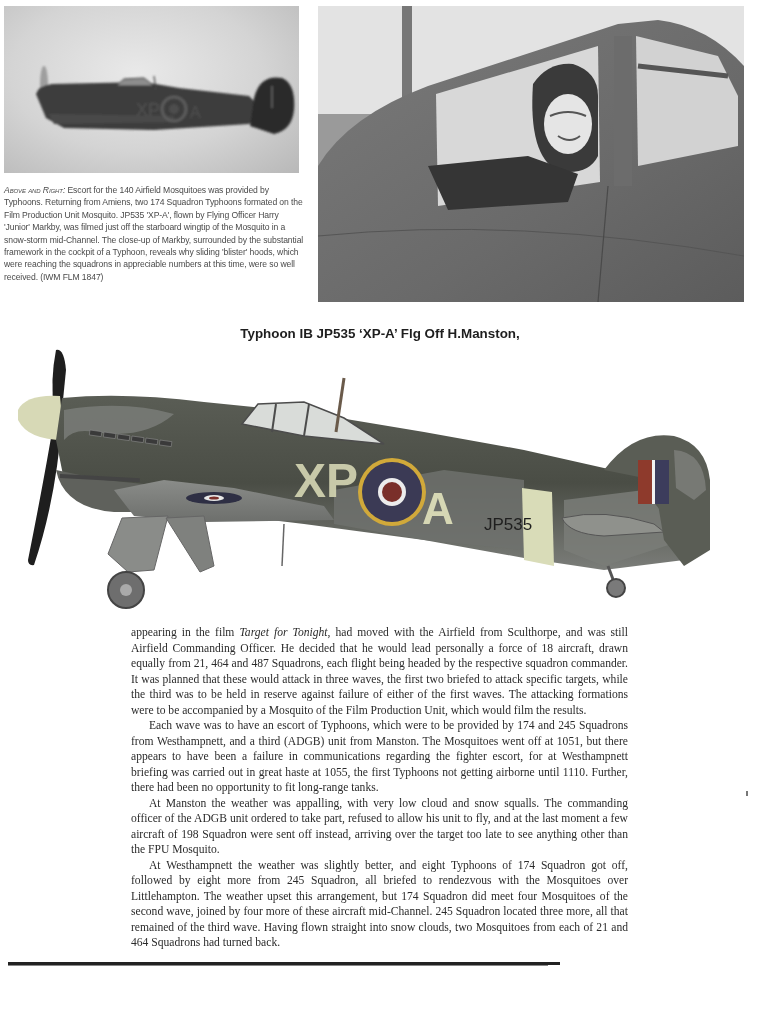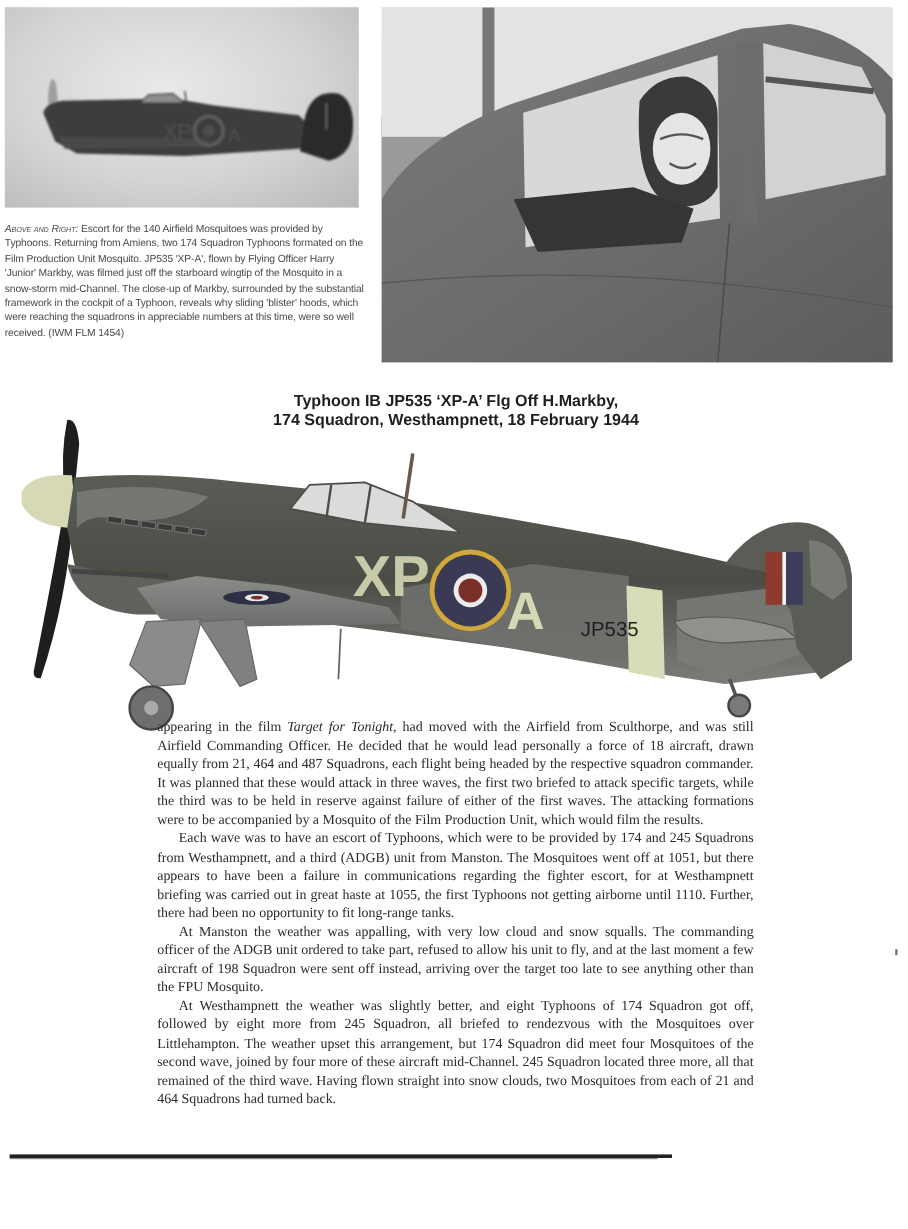--- a/index.html
+++ b/index.html
@@ -15,21 +15,21 @@
   .caption { position: absolute; left: 4px; top: 184px; width: 300px;
     font-family: "Liberation Sans", sans-serif; font-size: 8.6px; line-height: 12.4px;
     color: #4a4a4a; letter-spacing: -0.1px; }
   .caption .lead { font-style: italic; font-variant: small-caps; margin-top: 36px; }
 
   .profile-title { position: absolute; left: 160px; top: 326px; width: 440px; text-align: center;
     font-family: "Liberation Sans", sans-serif; font-weight: bold; font-size: 13.4px; line-height: 16px; color: #1e1e1e; }
 
   #profile { position: absolute; left: 4px; top: 340px; width: 720px; height: 275px; }
 
-  .body-text { position: absolute; left: 131px; top: 598px; width: 497px;
+  .body-text { position: absolute; left: 131px; top: 625px; width: 497px;
     font-size: 11.6px; line-height: 15.5px; text-align: justify; color: #2b2b2b; }
   .body-text p { text-indent: 0; }
   .body-text p + p { text-indent: 18px; }
   .body-text em { font-style: italic; }
 
   .rule { position: absolute; left: 8px; top: 962px; width: 552px; height: 3px; background: #222; }
   .rule-shadow { position: absolute; left: 8px; top: 965px; width: 540px; height: 1px; background: #888; }
   .speck { position: absolute; left: 746px; top: 791px; width: 2px; height: 5px; background: #777; }
 </style>
 </head>
@@ -80,26 +80,25 @@
     <rect x="296" y="30" width="18" height="150" fill="#6c6c6c"></rect>
     <path d="M318 30 L400 50 L420 90 L420 140 L320 160 Z" fill="#d2d2d2"></path>
     <path d="M320 60 L410 70" stroke="#555" stroke-width="5"></path>
     <path d="M0 230 Q200 210 426 250" stroke="#555" stroke-width="1" fill="none"></path>
     <path d="M290 180 Q285 240 280 296" stroke="#4a4a4a" stroke-width="1.2" fill="none"></path>
   </svg>
 </div>
 
 <div class="caption">
   <span class="lead">Above and Right:</span><span> Escort for the 140 Airfield Mosquitoes was provided by Typhoons. Returning from Amiens, two 174 Squadron Typhoons formated on the Film Production Unit Mosquito. JP535 'XP-A', flown by Flying Officer Harry 'Junior' Markby, was filmed just off the starboard wingtip of the Mosquito in a snow-storm mid-Channel. The close-up of Markby, surrounded by the substantial framework in the cockpit of a Typhoon, reveals why sliding 'blister' hoods, which were reaching the squadrons in appreciable numbers at this time, were so well received.</span>
-  <span>(IWM FLM 1454)</span>
+  <span>(IWM FLM 1847)</span>
 </div>
 
 <div class="profile-title">
-  <div>Typhoon IB JP535 ‘XP-A’ Flg Off H.Markby,</div>
-  <div>174 Squadron, Westhampnett, 18 February 1944</div>
+  <div>Typhoon IB JP535 ‘XP-A’ Flg Off H.Manston,</div>
 </div>
 
 <div id="profile">
   <svg width="720" height="275" viewBox="0 0 720 275">
     <defs>
       <linearGradient id="fus" x1="0" y1="0" x2="0" y2="1">
         <stop offset="0" stop-color="#5a5d55"></stop>
         <stop offset="0.5" stop-color="#4a4d45"></stop>
         <stop offset="1" stop-color="#7b7d79"></stop>
       </linearGradient>

